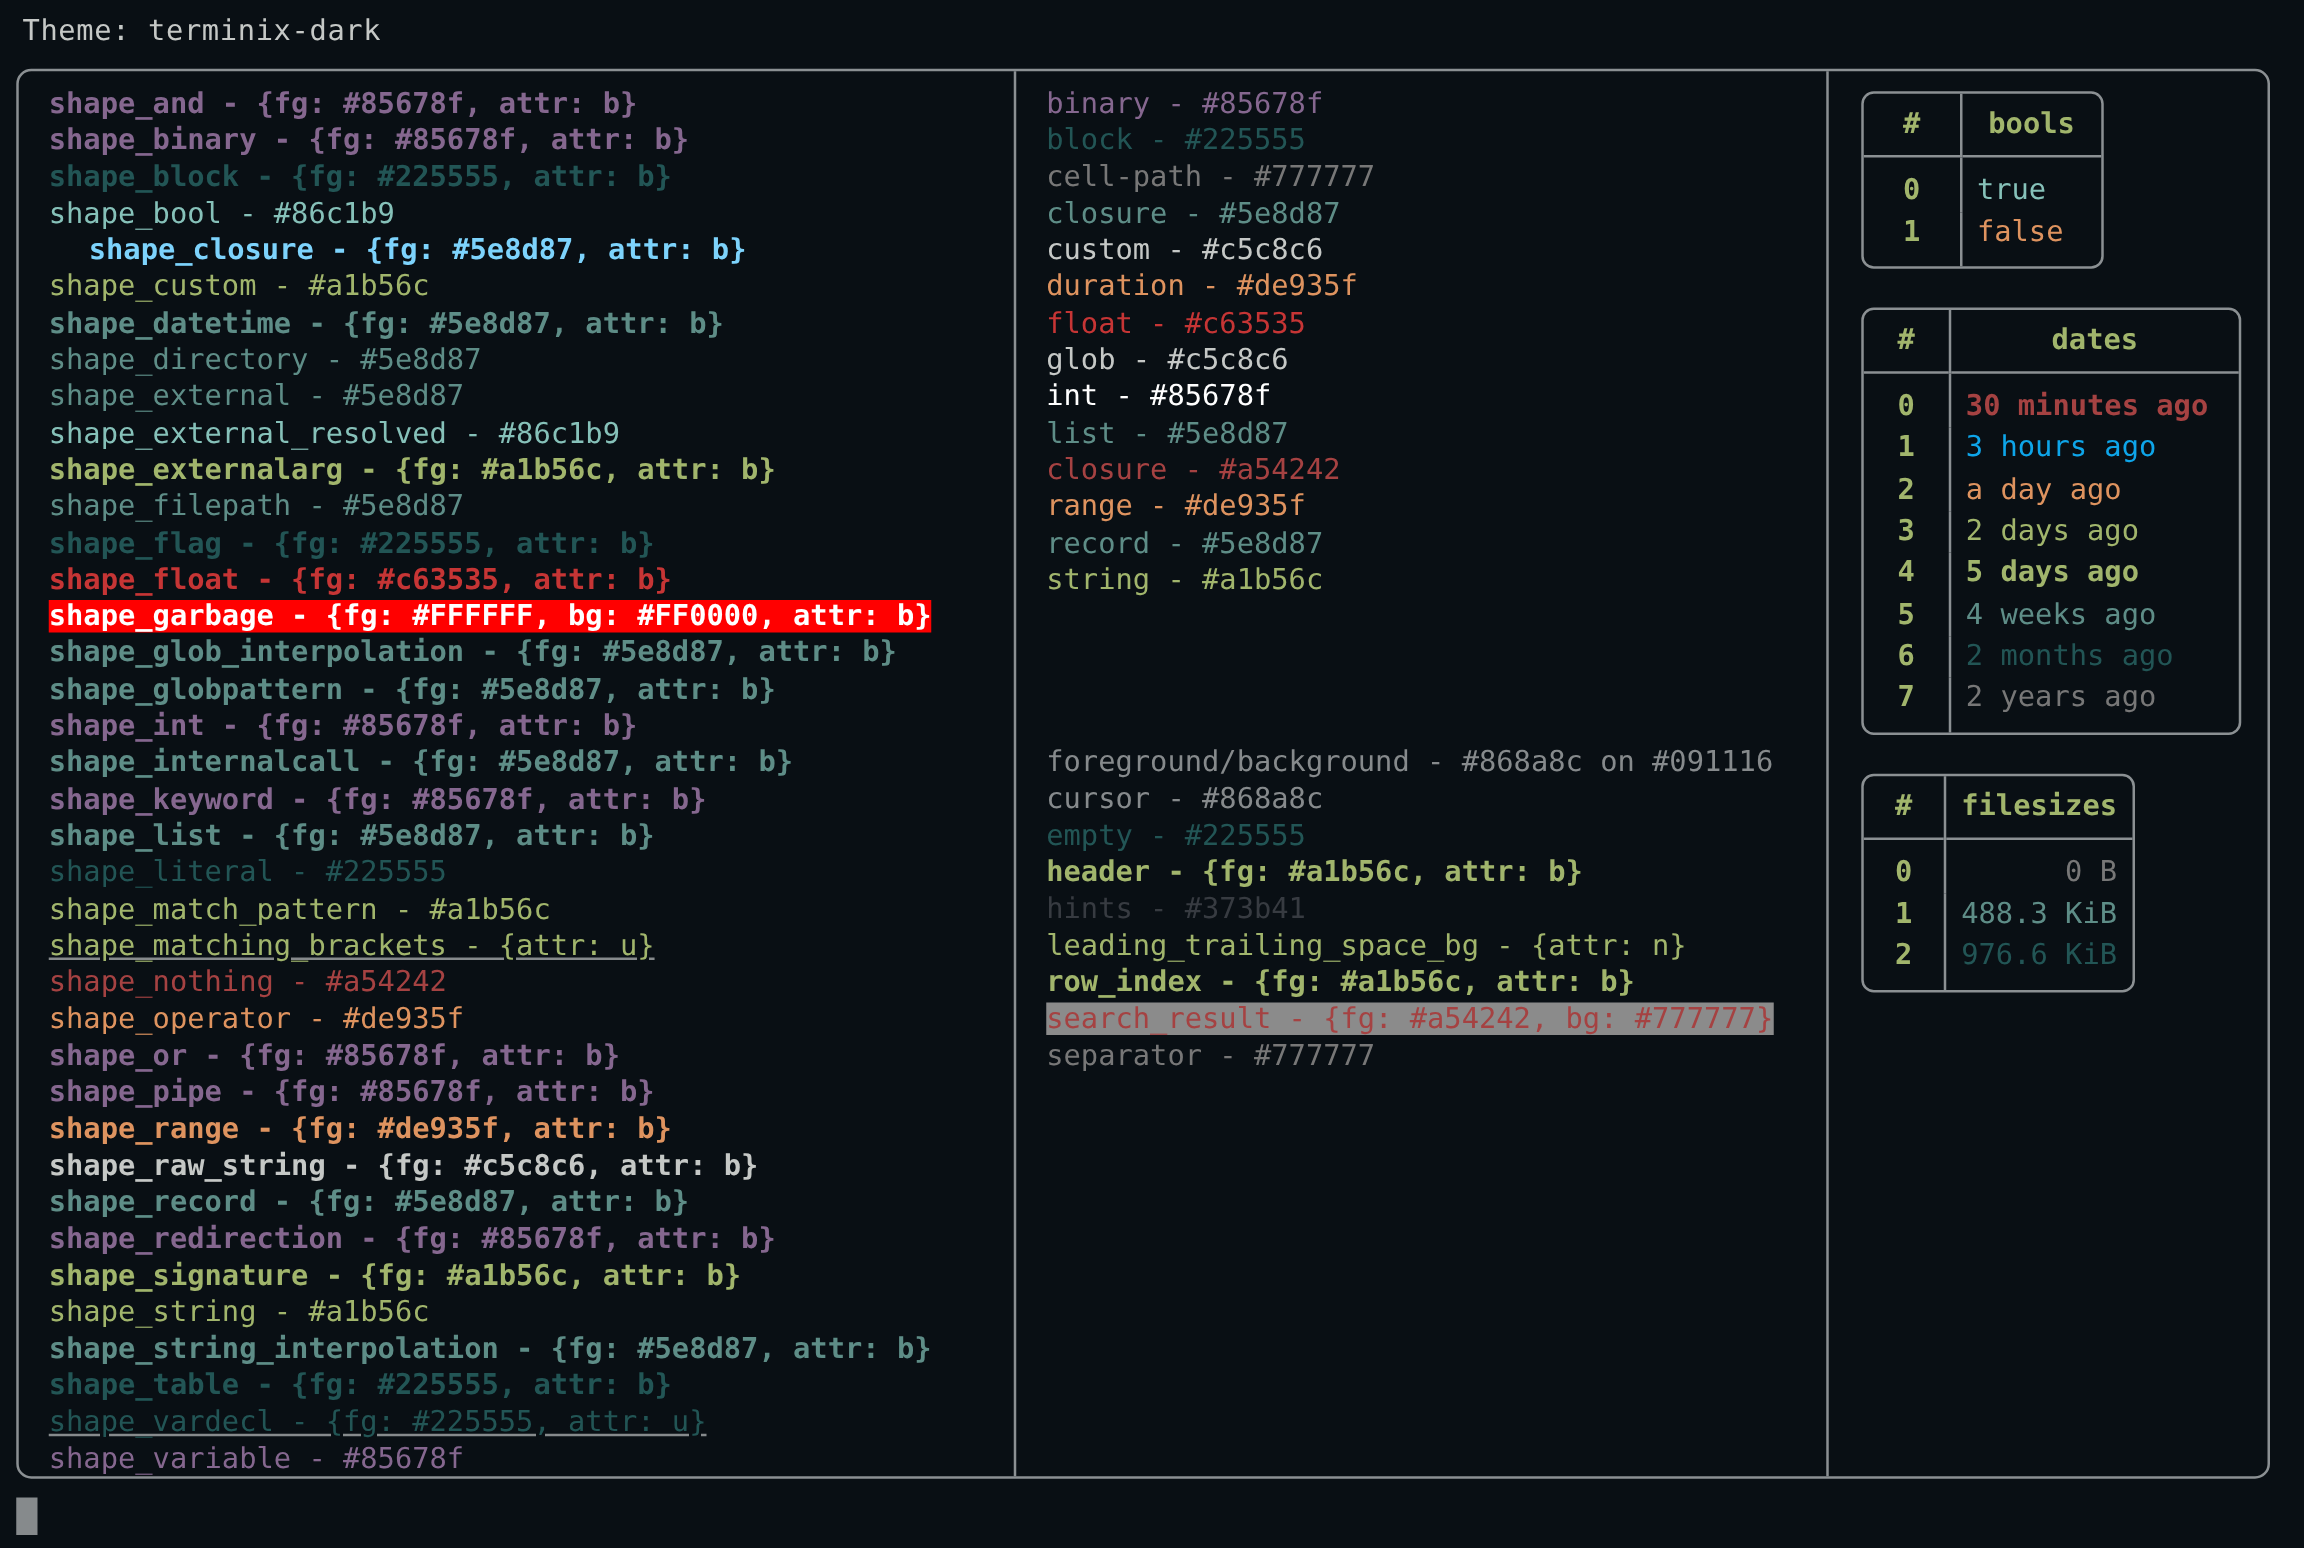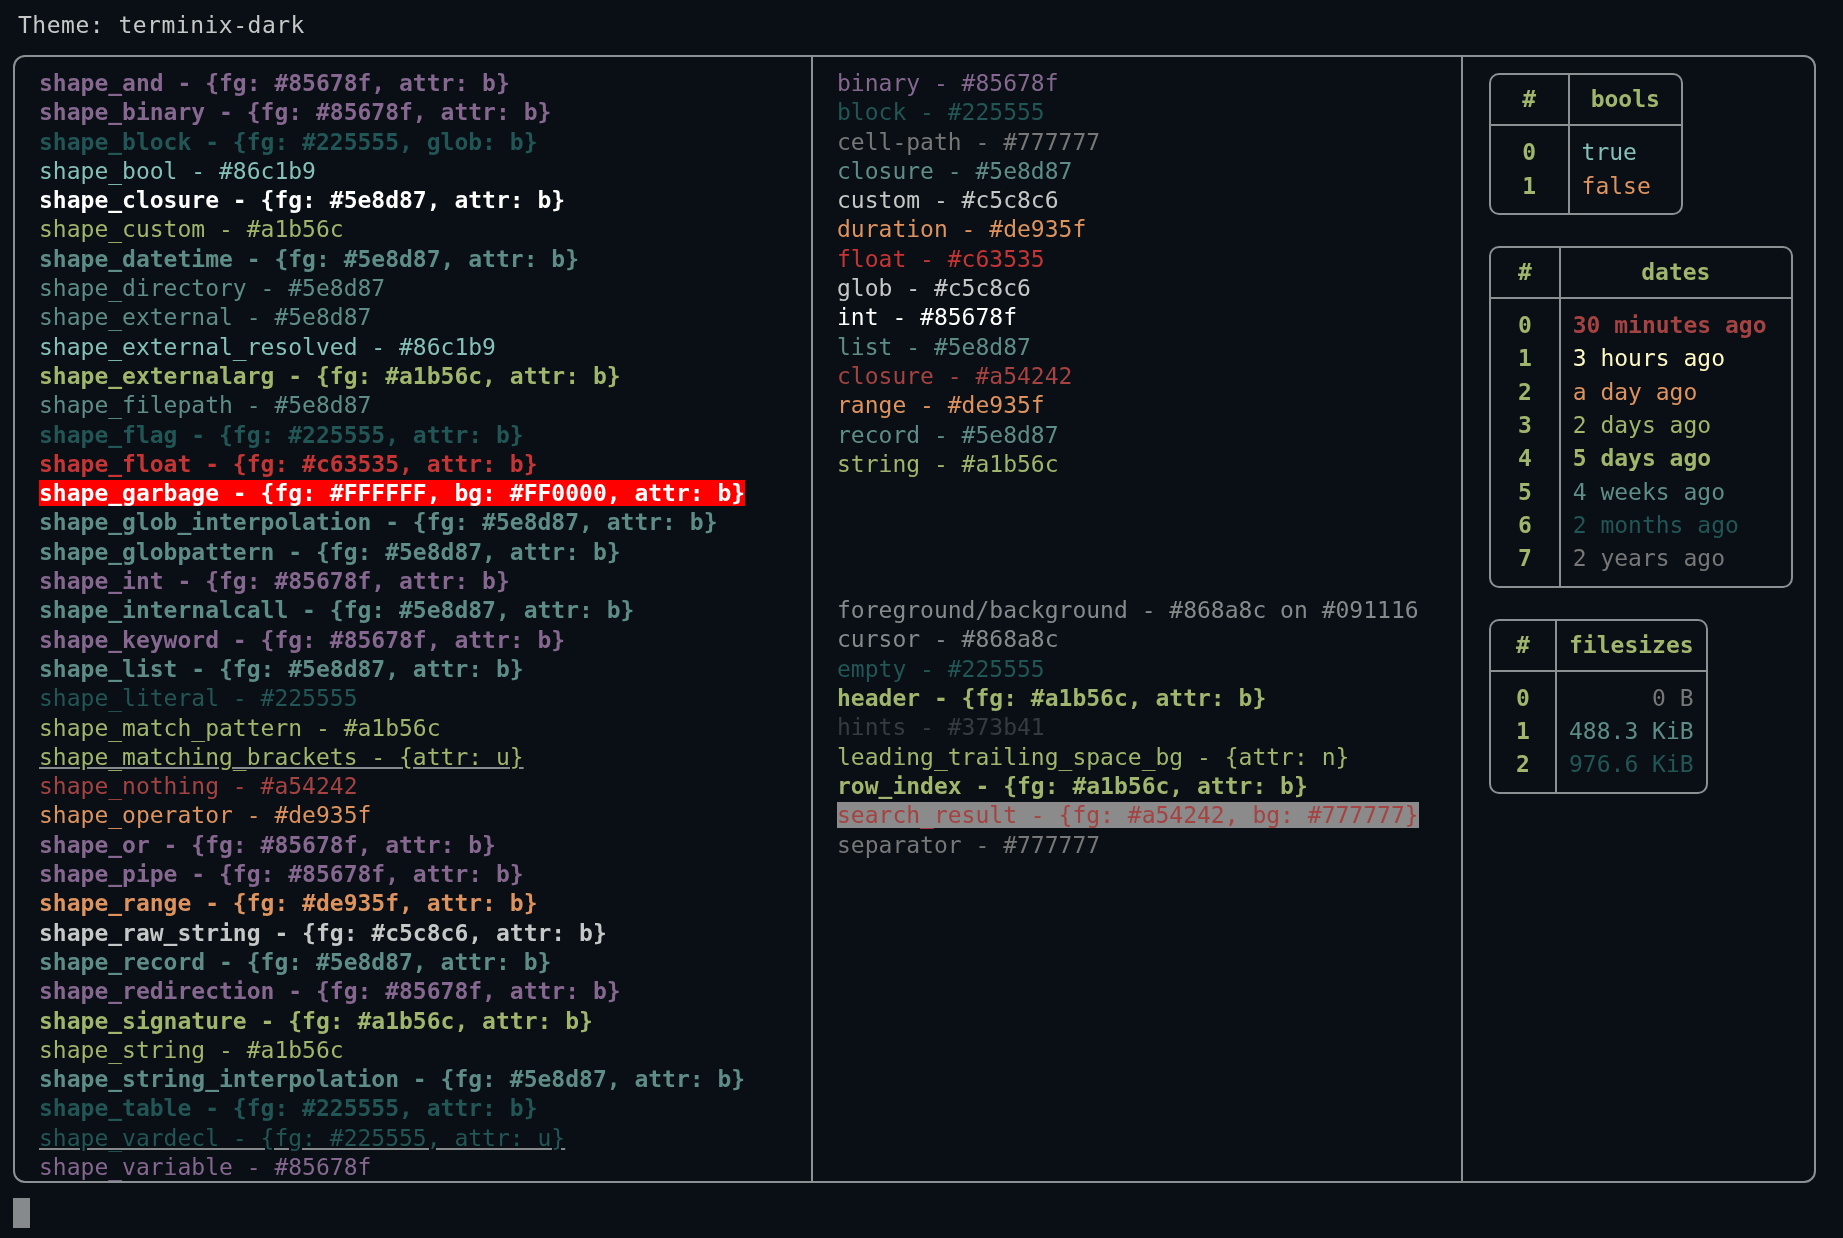--- a/index.html
+++ b/index.html
@@ -127,23 +127,23 @@
 <div id="root">
 
   <div class="theme-line">Theme: terminix-dark</div>
 
   <div class="outer-panel">
 
     <div class="col col-left">
       <div id="left-lines">
           <div class="line bold"><span style="color: rgb(133, 103, 143);">shape_and - {fg: #85678f, attr: b}</span></div>
           <div class="line bold"><span style="color: rgb(133, 103, 143);">shape_binary - {fg: #85678f, attr: b}</span></div>
-          <div class="line bold"><span style="color: rgb(34, 85, 85);">shape_block - {fg: #225555, glob: b}</span></div>
+          <div class="line bold"><span style="color: rgb(34, 85, 85);">shape_block - {fg: #225555, attr: b}</span></div>
           <div class="line"><span style="color: rgb(134, 193, 185);">shape_bool - #86c1b9</span></div>
-          <div class="line bold"><span style="color: #ffffff;">shape_closure - {fg: #5e8d87, attr: b}</span></div>
+          <div class="line bold"><span style="color: #7dd3fc; margin-left: 32px;">shape_closure - {fg: #5e8d87, attr: b}</span></div>
           <div class="line"><span style="color: rgb(161, 181, 108);">shape_custom - #a1b56c</span></div>
           <div class="line bold"><span style="color: rgb(94, 141, 135);">shape_datetime - {fg: #5e8d87, attr: b}</span></div>
           <div class="line"><span style="color: rgb(94, 141, 135);">shape_directory - #5e8d87</span></div>
           <div class="line"><span style="color: rgb(94, 141, 135);">shape_external - #5e8d87</span></div>
           <div class="line"><span style="color: rgb(134, 193, 185);">shape_external_resolved - #86c1b9</span></div>
           <div class="line bold"><span style="color: rgb(161, 181, 108);">shape_externalarg - {fg: #a1b56c, attr: b}</span></div>
           <div class="line"><span style="color: rgb(94, 141, 135);">shape_filepath - #5e8d87</span></div>
           <div class="line bold"><span style="color: rgb(34, 85, 85);">shape_flag - {fg: #225555, attr: b}</span></div>
           <div class="line bold"><span style="color: rgb(198, 53, 53);">shape_float - {fg: #c63535, attr: b}</span></div>
           <div class="line bold"><span style="color: rgb(255, 255, 255); background: rgb(255, 0, 0);">shape_garbage - {fg: #FFFFFF, bg: #FF0000, attr: b}</span></div>
@@ -229,21 +229,21 @@
                   <th>dates</th>
                 </tr>
               </thead>
               <tbody>
                 <tr>
                   <td class="col-idx">0</td>
                   <td class="cell-val" style="color: rgb(165, 66, 66); font-weight: bold;">30 minutes ago</td>
                 </tr>
                 <tr>
                   <td class="col-idx">1</td>
-                  <td class="cell-val" style="color: #fef9c3;">3 hours ago</td>
+                  <td class="cell-val" style="color: #0ea5e9;">3 hours ago</td>
                 </tr>
                 <tr>
                   <td class="col-idx">2</td>
                   <td class="cell-val" style="color: rgb(222, 147, 95);">a day ago</td>
                 </tr>
                 <tr>
                   <td class="col-idx">3</td>
                   <td class="cell-val" style="color: rgb(161, 181, 108);">2 days ago</td>
                 </tr>
                 <tr>

